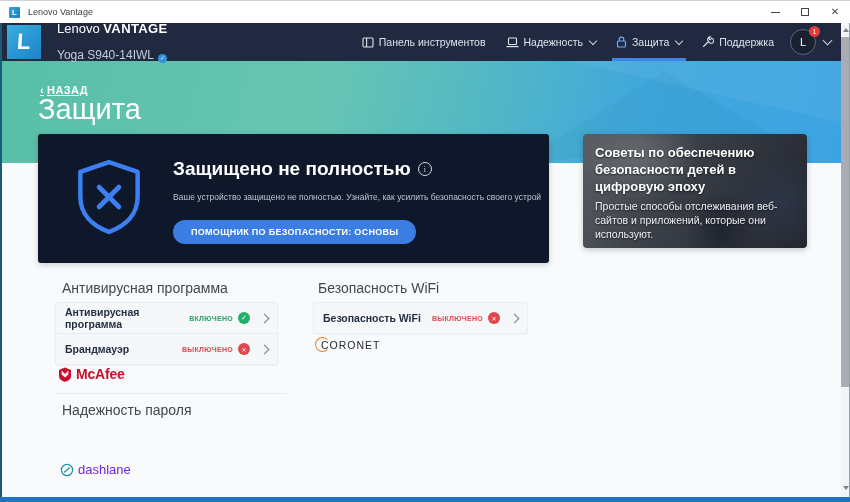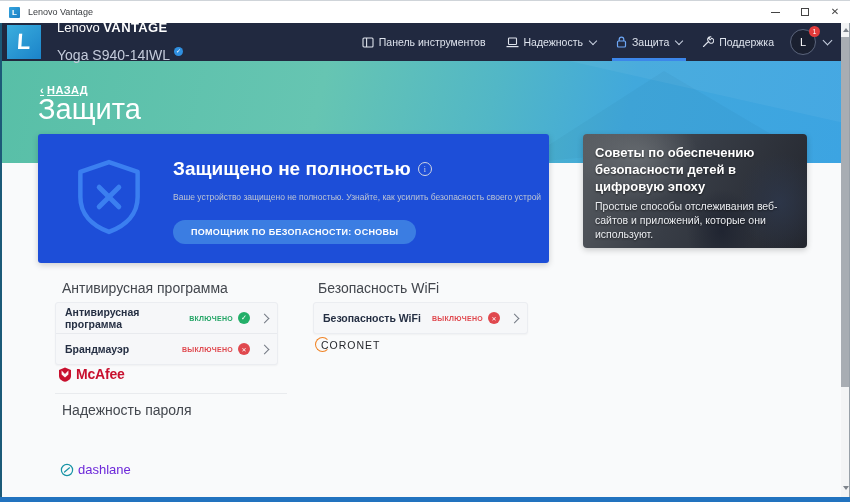--- a/index.html
+++ b/index.html
@@ -24,21 +24,21 @@
   .close-glyph::before{content:"\2715";}
 
   
   .appheader{position:absolute;left:0;top:22px;width:841px;height:38px;background:#212940;display:flex;align-items:center;z-index:40;}
   .l-logo{position:relative;width:34px;height:34px;margin-left:7px;background:linear-gradient(140deg,#3aaede,#1b83c9);
     display:flex;align-items:center;justify-content:center;}
   .l-logo span{color:#fff;font-size:22px;font-weight:bold;transform:skewX(-4deg);line-height:1;}
   .brand{margin-left:16px;color:#fff;line-height:1.25;}
   .brand-line1{font-size:13px;}
   .brand-line1 .bold{font-weight:bold;letter-spacing:.4px;}
-  .brand-line2{font-size:14px;color:#c4cbdb;display:flex;align-items:flex-start;gap:4px;margin-top:11px;}
+  .brand-line2{font-size:12px;color:#c4cbdb;display:flex;align-items:flex-end;gap:4px;margin-top:11px;}
   .verified{width:9px;height:9px;border-radius:50%;background:#2f8fe0;color:#fff;font-size:6px;display:flex;align-items:center;justify-content:center;}
   .verified::before{content:"\2713";}
   .hspacer{flex:1;}
   .nav{display:flex;align-items:stretch;height:100%;}
   .nav-item{position:relative;display:flex;align-items:center;gap:5px;padding:0 10px;color:#dde2ec;font-size:10.5px;cursor:pointer;}
   .nav-item svg{display:block;}
   .nav-item.active::after{content:"";position:absolute;left:6px;right:6px;bottom:0;height:3px;background:#3c86ea;}
   .chev-down{width:5px;height:5px;border-right:1.3px solid #c9d1e0;border-bottom:1.3px solid #c9d1e0;transform:rotate(45deg);margin-top:-3px;margin-left:2px;}
   .avatar-wrap{display:flex;align-items:center;margin-right:10px;margin-left:6px;}
   .avatar{position:relative;width:24px;height:24px;border-radius:50%;background:#1a2030;border:1px solid #5b657c;
@@ -53,21 +53,21 @@
   .hero-facet1{position:absolute;right:0;top:0;width:340px;height:102px;background:rgba(255,255,255,.05);
     clip-path:polygon(20% 0,100% 0,100% 60%);}
   .hero-facet2{position:absolute;right:60px;top:10px;width:260px;height:92px;background:rgba(0,40,80,.04);
     clip-path:polygon(0 100%,55% 0,100% 75%);}
   .back-link{position:absolute;left:40px;top:83px;color:#fff;font-size:11px;font-weight:bold;letter-spacing:.4px;
     text-decoration:underline;cursor:pointer;display:flex;align-items:center;gap:3px;z-index:45;}
   .back-arrow::before{content:"\2039";font-size:11px;}
   .hero-title{position:absolute;left:38px;top:92px;color:#fff;font-size:29px;font-weight:400;z-index:45;}
 
   
-  .status-card{position:absolute;left:38px;top:133px;width:511px;height:129px;background:#1d4ed8;border-radius:3px;
+  .status-card{position:absolute;left:38px;top:133px;width:511px;height:129px;background:#0f172a;border-radius:3px;
     box-shadow:0 2px 6px rgba(0,0,0,.18);z-index:30;}
   .shield-x{position:absolute;left:37px;top:25px;}
   .sc-title{position:absolute;left:135px;top:24px;color:#fff;font-size:19px;font-weight:bold;display:flex;align-items:center;gap:7px;}
   .info-icon{width:12px;height:12px;border:1px solid #cfd5e2;border-radius:50%;color:#cfd5e2;font-size:8px;
     display:inline-flex;align-items:center;justify-content:center;font-weight:normal;cursor:pointer;}
   .info-icon::before{content:"i";font-family:"Liberation Serif",serif;}
   .sc-desc{position:absolute;left:135px;top:58px;width:368px;color:#bcc4d4;font-size:8.5px;white-space:nowrap;overflow:hidden;}
   .sc-btn{position:absolute;left:135px;top:86px;background:#3b7de2;color:#fff;border:none;border-radius:13px;
     font-family:"Liberation Sans",sans-serif;font-size:9px;font-weight:bold;letter-spacing:.3px;padding:7px 18px;cursor:pointer;}
 

